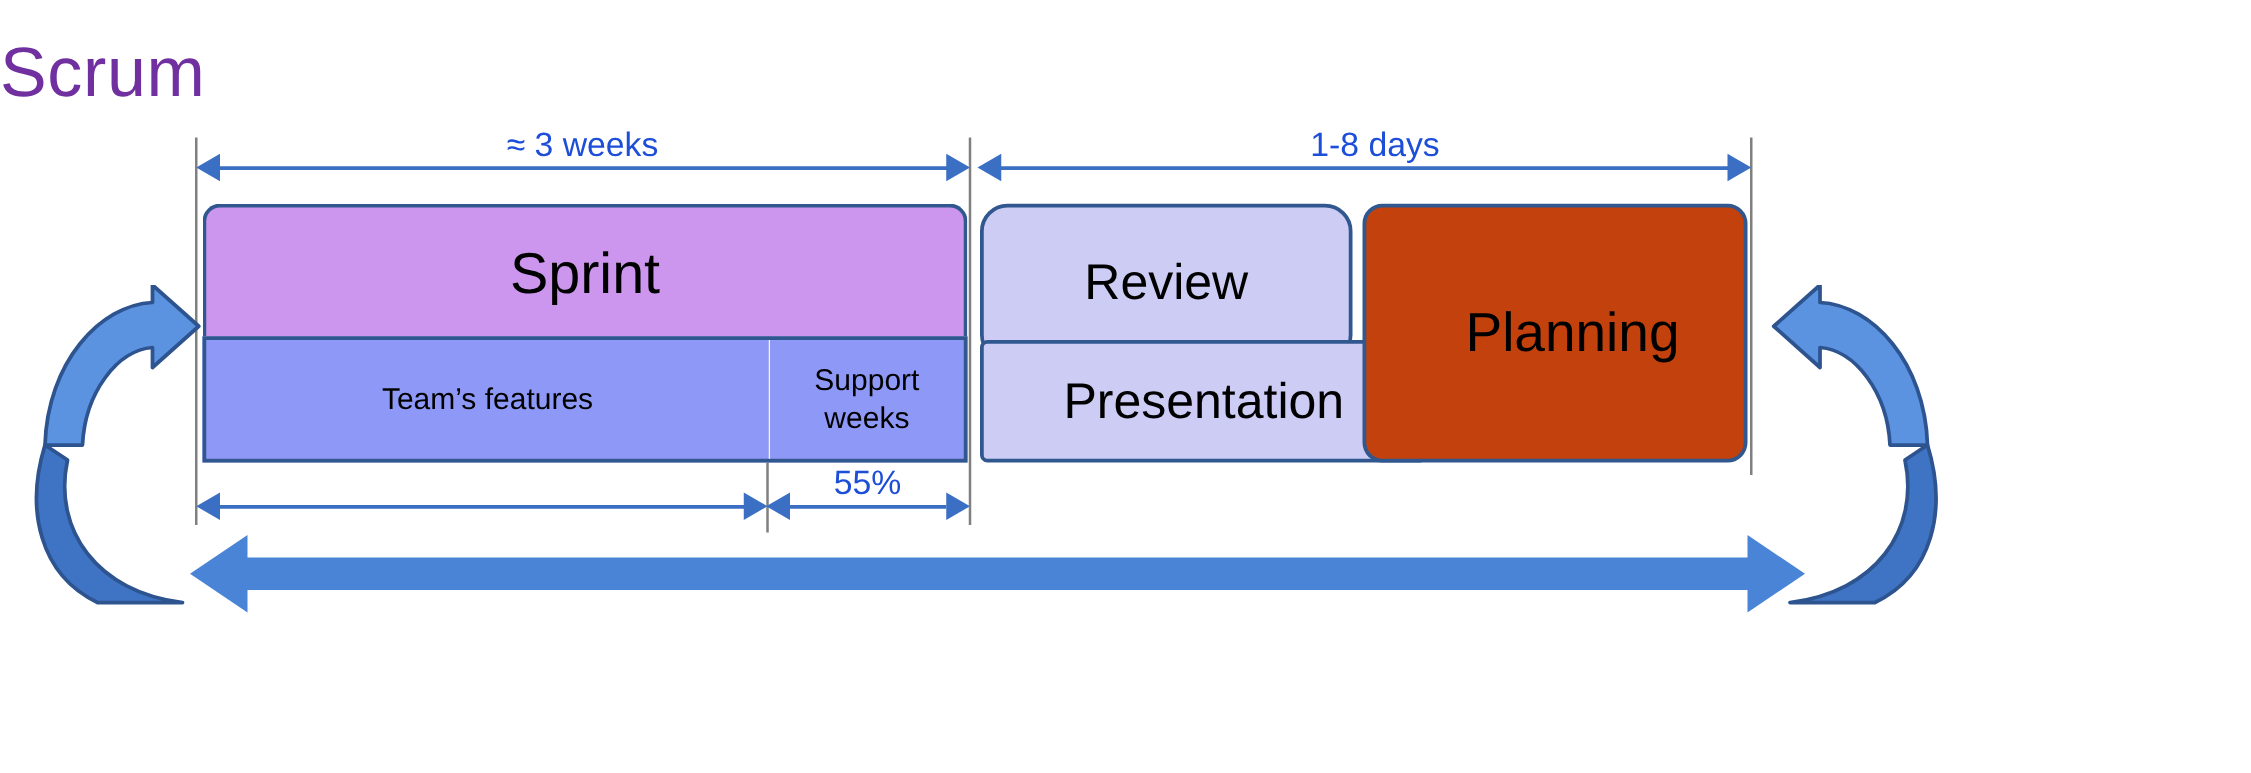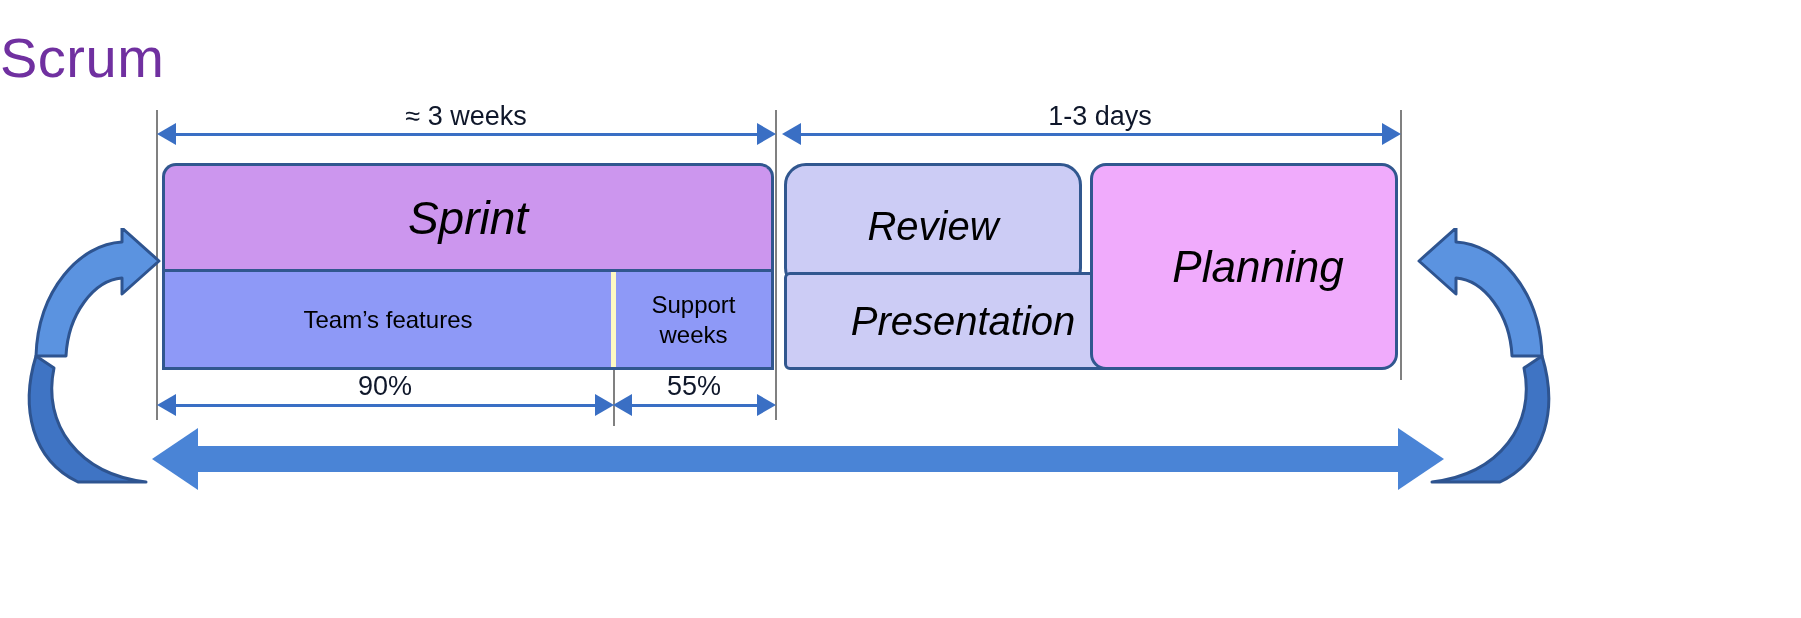--- a/index.html
+++ b/index.html
@@ -36,21 +36,20 @@
   
   .box {
     position: absolute;
     box-sizing: border-box;
     border: 3px solid #31578f;
     display: flex;
     align-items: center;
     justify-content: center;
     text-align: left;
     color: #000000;
-    font-style: italic;
   }
 
   #sprint-box {
     left: 162px;
     top: 163px;
     width: 612px;
     height: 106px;
     background: #cc96ee;
     border-radius: 14px 14px 0 0;
     border-bottom-width: 0;
@@ -73,21 +72,21 @@
     display: flex;
     align-items: center;
     justify-content: center;
     text-align: center;
     color: #000000;
     font-size: 24px;
     line-height: 30px;
   }
   #team-features-cell {
     width: 451px;
-    border-right: 5px solid #fef9c3;
+    border-right: 1px solid #fef9c3;
   }
   #support-bugs-cell {
     flex: 1 1 auto;
   }
 
   #review-box {
     left: 784px;
     top: 163px;
     width: 298px;
     height: 127px;
@@ -102,21 +101,21 @@
     height: 98px;
     background: #ccccf5;
     border-radius: 6px;
     font-size: 40px;
   }
   #planning-box {
     left: 1090px;
     top: 163px;
     width: 308px;
     height: 207px;
-    background: #f0abfc;
+    background: #c2410c;
     border-radius: 16px;
     font-size: 44px;
     padding-left: 28px;
   }
 
   
   .tick {
     position: absolute;
     width: 2px;
     background: #808080;
@@ -136,21 +135,21 @@
     border-bottom: 11px solid transparent;
   }
   .dim-head.left  { border-right: 19px solid #3a6fc4; }
   .dim-head.right { border-left: 19px solid #3a6fc4; }
 
   .dim-label {
     position: absolute;
     text-align: center;
     font-size: 27px;
     line-height: 32px;
-    color: #0f172a;
+    color: #1d4ed8;
     white-space: nowrap;
   }
 
   
   #bottom-arrow-shaft {
     position: absolute;
     left: 182px;
     top: 446px;
     width: 1224px;
     height: 26px;
@@ -194,42 +193,41 @@
   <div class="tick" style="left:156px; top:110px; height:310px;"></div>
   <div class="tick" style="left:775px; top:110px; height:310px;"></div>
   <div class="tick" style="left:613px; top:370px; height:56px;"></div>
   <div class="tick" style="left:1400px; top:110px; height:270px;"></div>
 
   <div class="dim-label" style="left:256px; top:100px; width:420px;">≈ 3 weeks</div>
   <div class="dim-line" style="left:175px; top:133px; width:583px;"></div>
   <div class="dim-head left" style="left:157px; top:123px;"></div>
   <div class="dim-head right" style="left:757px; top:123px;"></div>
 
-  <div class="dim-label" style="left:890px; top:100px; width:420px;">1-3 days</div>
+  <div class="dim-label" style="left:890px; top:100px; width:420px;">1-8 days</div>
   <div class="dim-line" style="left:800px; top:133px; width:583px;"></div>
   <div class="dim-head left" style="left:782px; top:123px;"></div>
   <div class="dim-head right" style="left:1382px; top:123px;"></div>
 
   <div class="box" id="sprint-box">
     <span>Sprint</span>
   </div>
 
   <div id="sprint-sub-row">
     <div class="sub-cell" id="team-features-cell">
       <span>Team’s features</span>
     </div>
     <div class="sub-cell" id="support-bugs-cell">
       <span>
         <span>Support</span><br>
         <span>weeks</span>
       </span>
     </div>
   </div>
 
-  <div class="dim-label" style="left:195px; top:370px; width:380px;">90%</div>
   <div class="dim-line" style="left:175px; top:404px; width:421px;"></div>
   <div class="dim-head left" style="left:157px; top:394px;"></div>
   <div class="dim-head right" style="left:595px; top:394px;"></div>
 
   <div class="dim-label" style="left:604px; top:370px; width:180px;">55%</div>
   <div class="dim-line" style="left:631px; top:404px; width:126px;"></div>
   <div class="dim-head left" style="left:613px; top:394px;"></div>
   <div class="dim-head right" style="left:757px; top:394px;"></div>
 
   <div class="box" id="review-box">

